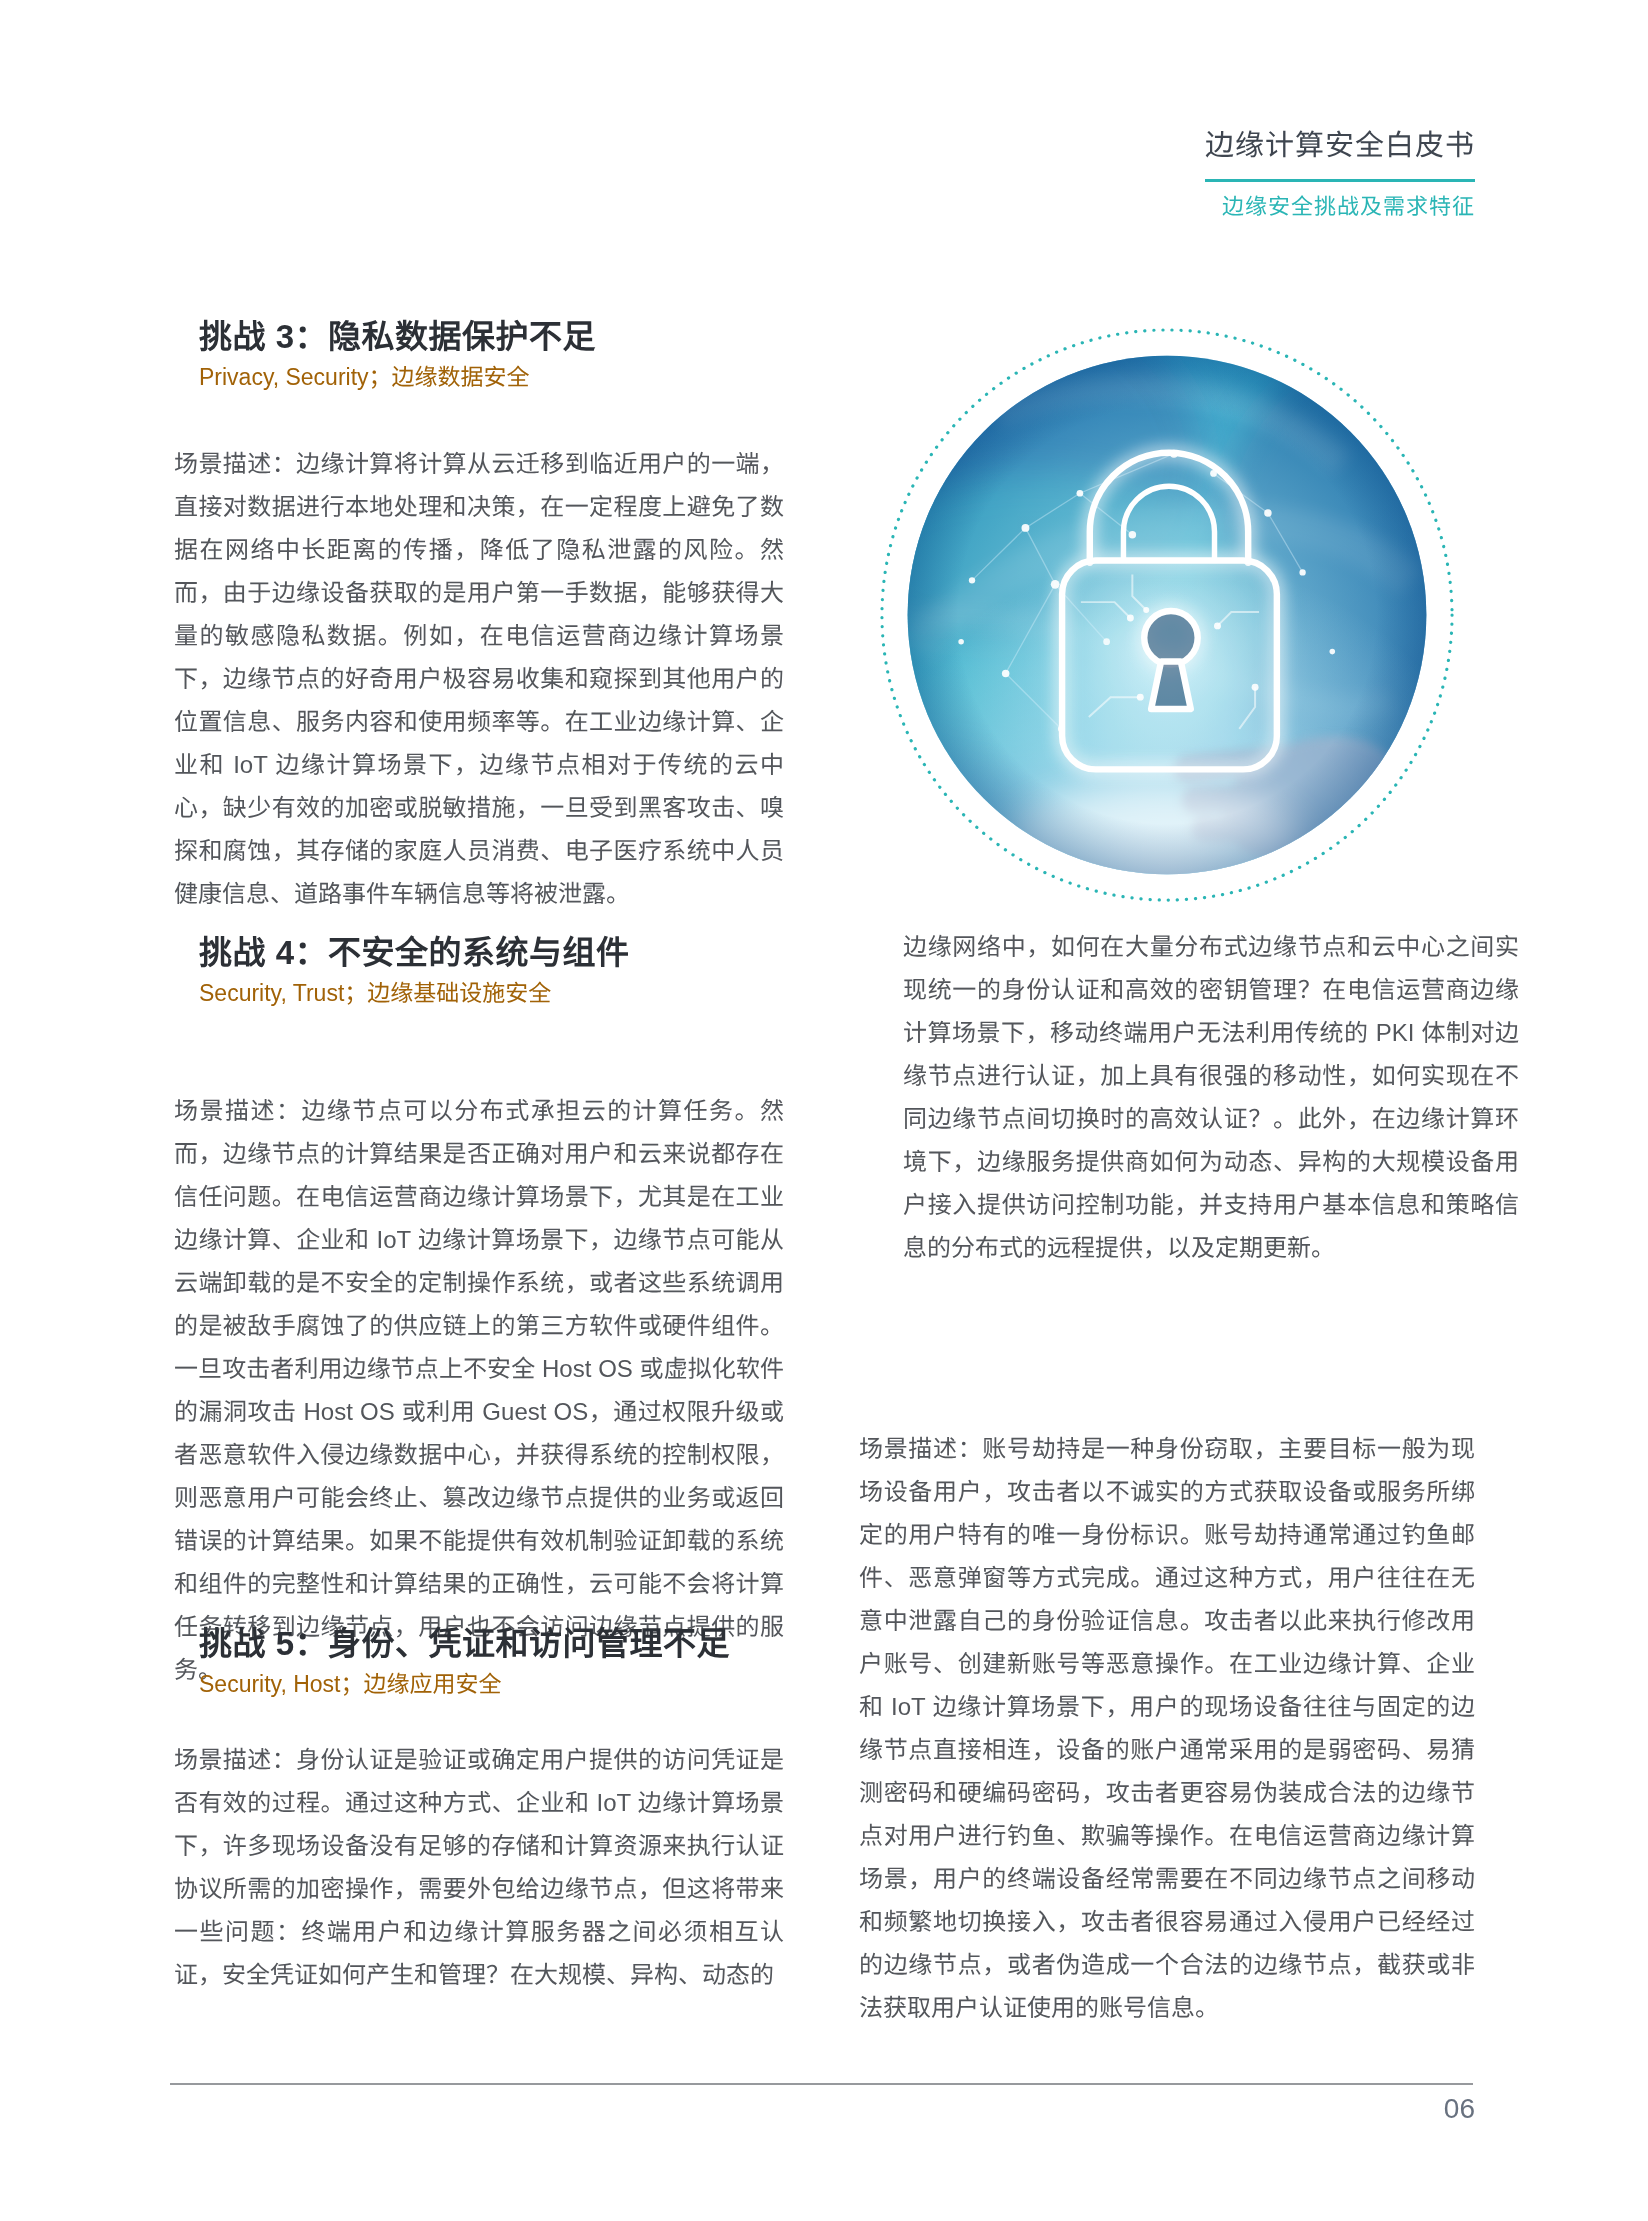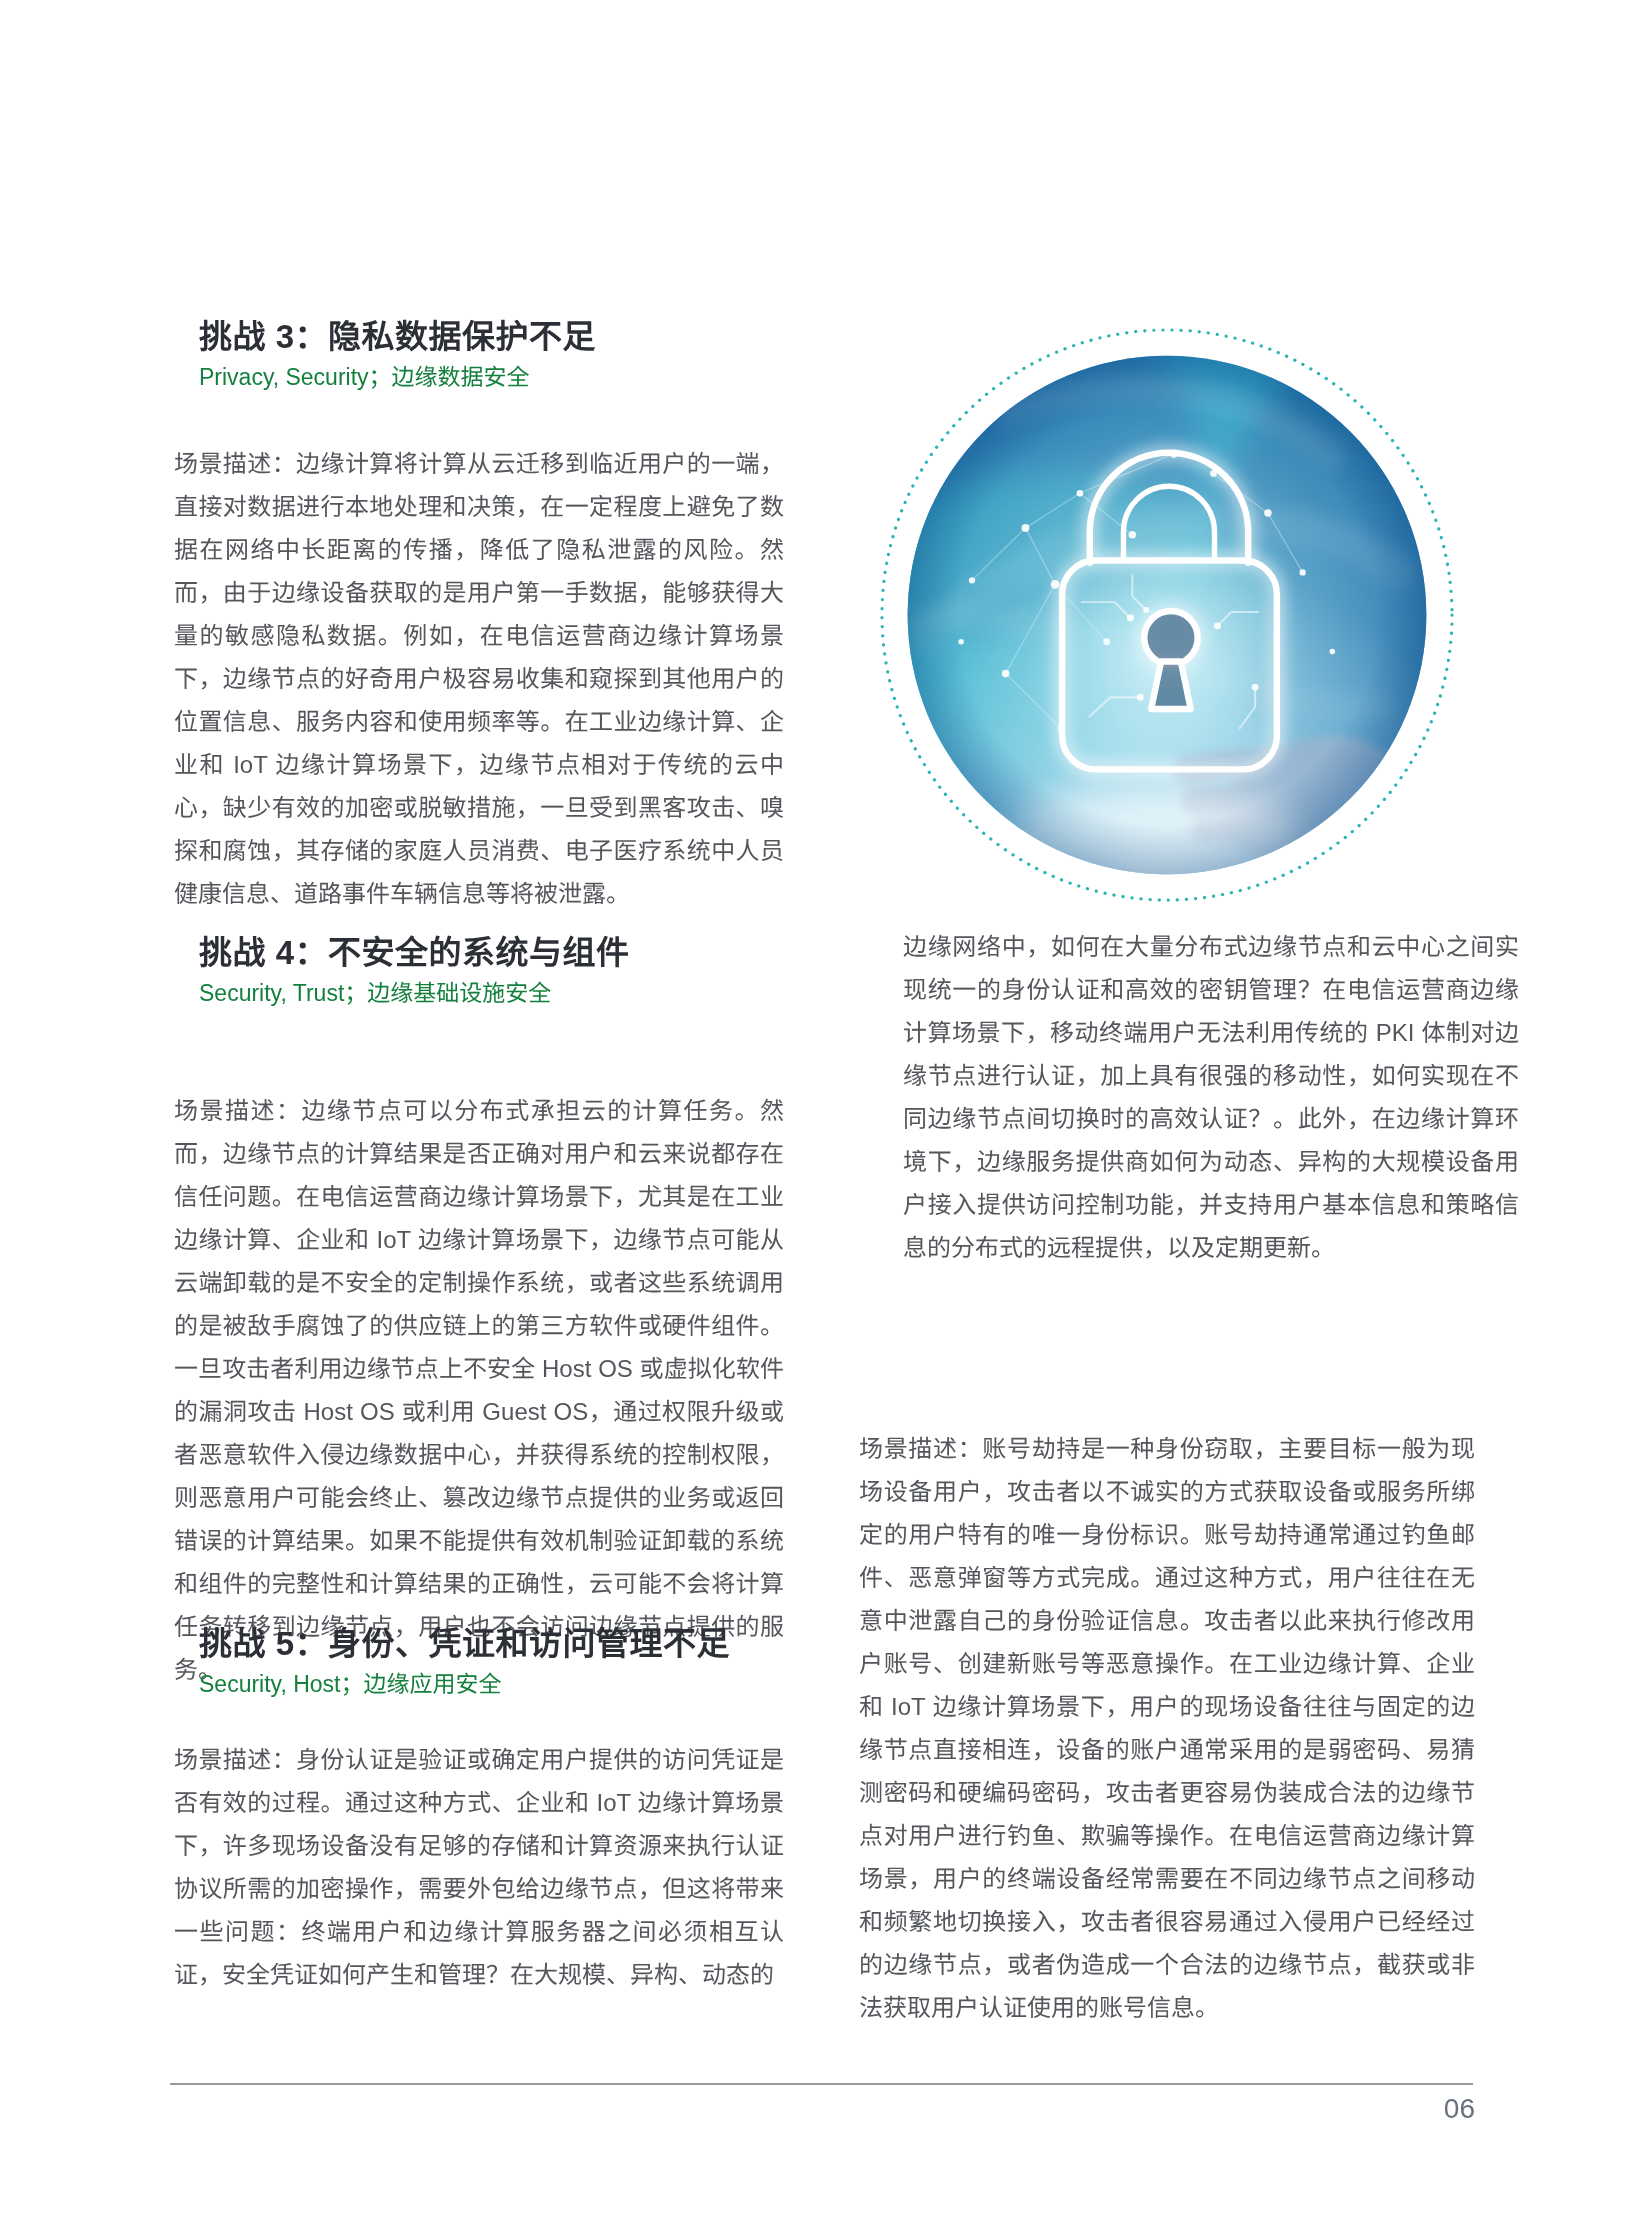--- a/index.html
+++ b/index.html
@@ -17,21 +17,21 @@
   }
   
   .doc-header{position:absolute;top:127px;right:173px;text-align:right;}
   .doc-title{font-size:29px;line-height:36px;color:#3f4650;letter-spacing:1px;}
   .doc-rule{margin:16px 0 0 auto;width:270px;height:3px;background:var(--accent);}
   .doc-subtitle{margin-top:11px;font-size:22px;line-height:28px;color:var(--accent);letter-spacing:1px;}
   
   .sec-head{position:absolute;display:flex;align-items:flex-start;}
   .sec-head .bar{width:7px;background:var(--accent);margin-right:16px;flex:none;}
   .sec-head h2{margin:0;font-size:33px;line-height:43px;font-weight:bold;color:var(--heading);letter-spacing:0.5px;}
-  .sec-head .tags{margin-top:4px;font-size:23px;line-height:30px;color:#15803d;}
+  .sec-head .tags{margin-top:4px;font-size:23px;line-height:30px;color:#a16207;}
   
   .body{
     position:absolute;margin:0;
     font-size:24px;line-height:43px;color:var(--body);
     text-align:justify;text-justify:inter-ideograph;
   }
   .pos-s3h{top:315px;left:176px;}
   .pos-s3b{top:442px;left:174px;width:610px;}
   .pos-s4h{top:931px;left:176px;}
   .pos-s4b{top:1049px;left:174px;width:610px;margin-top:40px;}
@@ -44,20 +44,25 @@
   .figure{position:absolute;top:325px;left:877px;width:580px;height:580px;margin:0;}
   
   .footer-rule{position:absolute;top:2083px;left:170px;width:1303px;height:2px;background:#97999d;}
   .page-number{position:absolute;top:2093px;right:173px;font-size:28px;color:#68717f;}
 </style>
 </head>
 <body>
 
 <div class="page">
 
+  <header class="doc-header">
+    <div class="doc-title">边缘计算安全白皮书</div>
+    <div class="doc-rule"></div>
+    <div class="doc-subtitle">边缘安全挑战及需求特征</div>
+  </header>
 
   <section class="sec-head pos-s3h">
     <div class="bar"></div>
     <div>
       <h2>挑战 3：隐私数据保护不足</h2>
       <div class="tags">Privacy, Security；边缘数据安全</div>
     </div>
   </section>
   <p class="body pos-s3b">场景描述：边缘计算将计算从云迁移到临近用户的一端，直接对数据进行本地处理和决策，在一定程度上避免了数据在网络中长距离的传播，降低了隐私泄露的风险。然而，由于边缘设备获取的是用户第一手数据，能够获得大量的敏感隐私数据。例如，在电信运营商边缘计算场景下，边缘节点的好奇用户极容易收集和窥探到其他用户的位置信息、服务内容和使用频率等。在工业边缘计算、企业和 IoT 边缘计算场景下，边缘节点相对于传统的云中心，缺少有效的加密或脱敏措施，一旦受到黑客攻击、嗅探和腐蚀，其存储的家庭人员消费、电子医疗系统中人员健康信息、道路事件车辆信息等将被泄露。</p>
 

